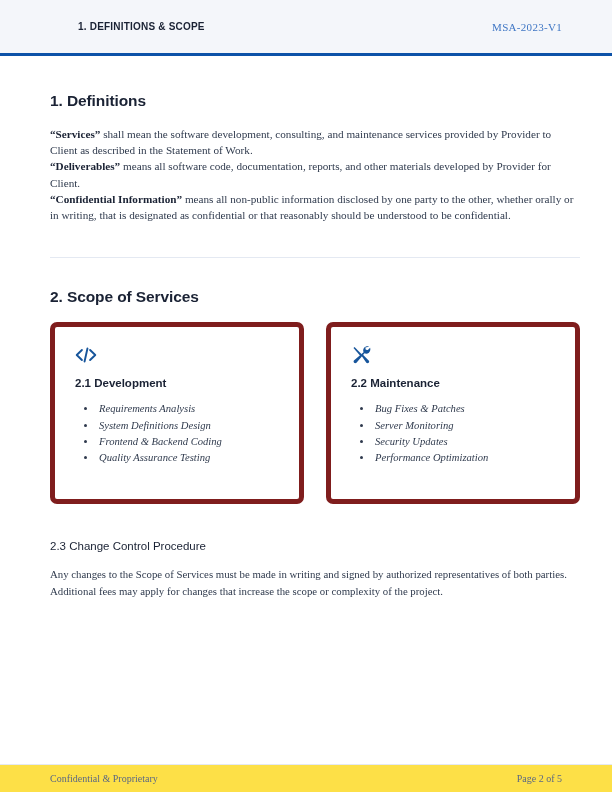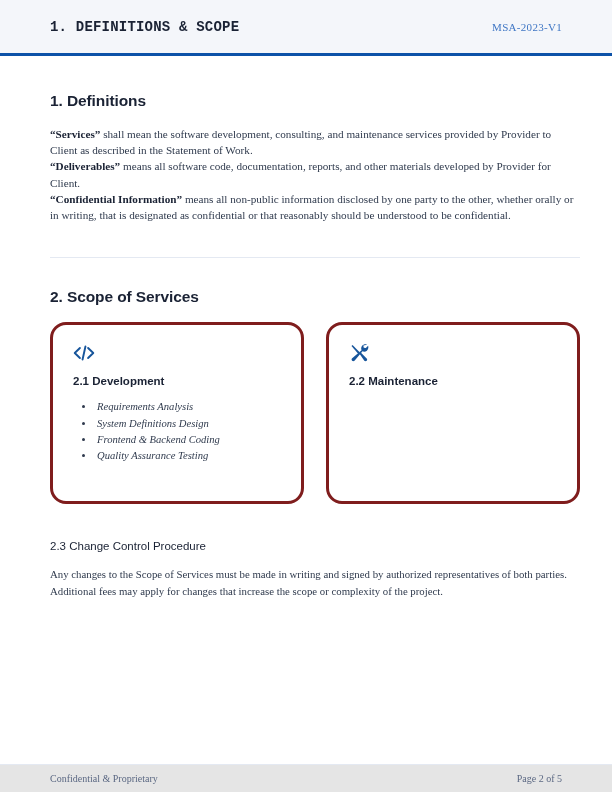--- a/index.html
+++ b/index.html
@@ -29,26 +29,27 @@
     background: #f4f6fa;
     border-bottom: 3px solid #0d52a8;
     display: flex;
     align-items: center;
     justify-content: space-between;
     padding: 0 50px;
     box-sizing: border-box;
     flex: 0 0 auto;
   }
   .doc-header-title {
-    font-family: Liberation Mono, monospace;
-    font-weight: bold;
-    font-size: 14px;
+    font-family: Liberation Sans, sans-serif;
+    font-weight: bold;
+    font-size: 10px;
     letter-spacing: 0.2px;
     color: #1a2234;
     text-transform: uppercase;
+    margin-left: 28px;
   }
   .doc-header-ref {
     font-family: "Liberation Serif", serif;
     font-size: 11px;
     color: #3f76c4;
     letter-spacing: 0.3px;
   }
 
   
   .doc-body {
@@ -90,22 +91,22 @@
   }
 
   
   .cards-row {
     display: flex;
     gap: 22px;
     margin-top: 4px;
   }
   .service-card {
     flex: 1 1 0;
-    border: 3px solid #7f1d1d;
-    border-radius: 16px;
+    border: 5px solid #7f1d1d;
+    border-radius: 7px;
     background: #ffffff;
     padding: 18px 20px 20px 20px;
     box-sizing: border-box;
     min-height: 182px;
   }
   .card-icon {
     color: #17559b;
     margin-bottom: 12px;
     display: block;
     line-height: 0;
@@ -150,21 +151,21 @@
     margin: 0;
   }
 
   
   .doc-footer {
     position: absolute;
     left: 0;
     bottom: 0;
     width: 612px;
     height: 28px;
-    background: #e5e5e5;
+    background: #fde047;
     border-top: 1px solid #e4e9f2;
     display: flex;
     align-items: center;
     justify-content: space-between;
     padding: 0 50px;
     box-sizing: border-box;
   }
   .footer-text {
     font-family: "Liberation Serif", serif;
     font-size: 10px;
@@ -229,20 +230,26 @@
               <path d="M2.4 3.6 L3.6 2.4 L12.2 11.0 L10.4 12.8 Z"></path>
               <path d="M11.8 12.6 L13.2 11.2 L20.6 18.6 C21.4 19.4 21.4 20.6 20.6 21.4
                        C19.8 22.2 18.6 22.2 17.8 21.4 Z"></path>
               <path d="M21.0 2.0 C19.0 1.2 16.6 1.8 15.2 3.4 C13.9 4.9 13.7 7.0 14.5 8.7
                        L3.2 18.4 C2.3 19.2 2.3 20.5 3.1 21.3 C3.9 22.1 5.2 22.1 6.0 21.3
                        L15.6 10.0 C17.3 10.8 19.4 10.5 20.9 9.2 C22.5 7.8 23.1 5.4 22.3 3.4
                        L19.6 6.1 L17.1 5.6 L16.6 3.1 Z"></path>
             </svg>
           </span>
           <div class="card-title">2.2 Maintenance</div>
+          <ul class="card-list">
+            <li>Bug Fixes &amp; Patches</li>
+            <li>Server Monitoring</li>
+            <li>Security Updates</li>
+            <li>Performance Optimization</li>
+          </ul>
         </div>
 
       </div>
 
       <div class="subsection">
         <div class="subsection-title">2.3 Change Control Procedure</div>
         <p class="subsection-p">Any changes to the Scope of Services must be made in writing and signed by authorized representatives of both parties. Additional fees may apply for changes that increase the scope or complexity of the project.</p>
       </div>
 
     </div>

